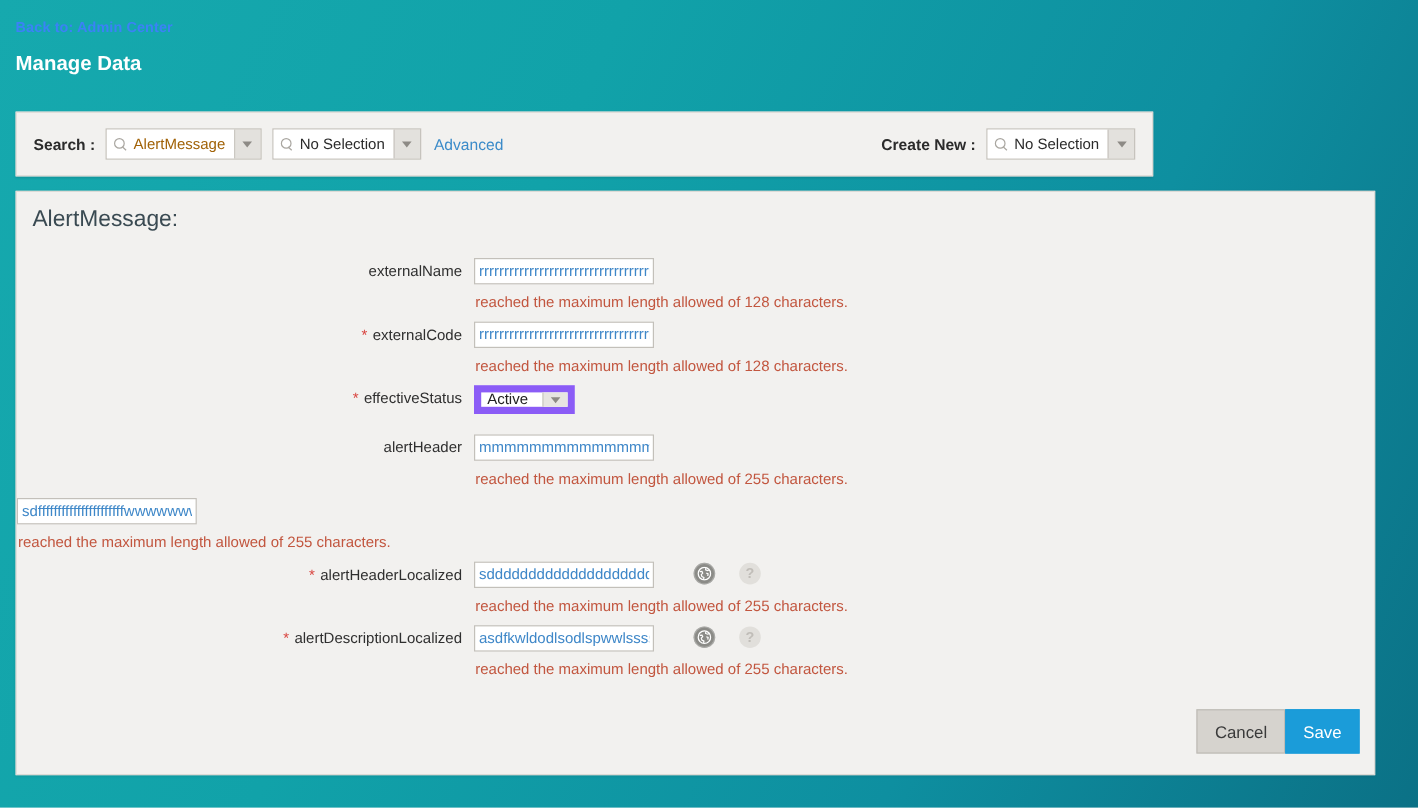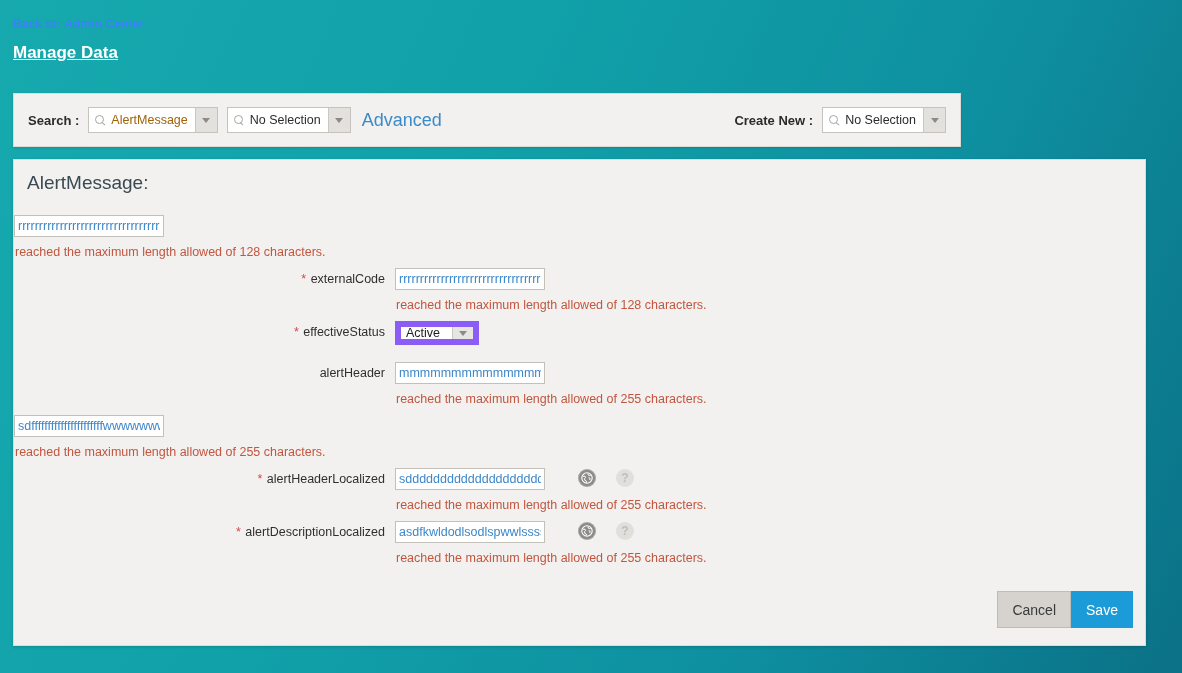--- a/index.html
+++ b/index.html
@@ -26,21 +26,20 @@
     color: #3b82f6;
     letter-spacing: .1px;
     display: inline-block;
     cursor: pointer;
   }
   .page-title {
     margin-top: 11px;
     font-size: 17px;
     font-weight: bold;
     color: #ffffff;
-    text-decoration: underline;
   }
 
   
   .searchbar {
     position: absolute;
     left: 13px; top: 93px;
     width: 948px; height: 54px;
     background: #f2f1ef;
     border: 1px solid #dcdad5;
     display: flex;
@@ -108,21 +107,21 @@
   .mag::after {
     content: "";
     position: absolute;
     left: 6.6px; top: 7px;
     width: 4.4px; height: 1.4px;
     background: #a9a6a0;
     transform: rotate(42deg);
     transform-origin: left center;
   }
   .advanced {
-    font-size: 18px;
+    font-size: 13px;
     color: #3b8bc9;
     cursor: pointer;
     margin-left: 2px;
   }
   .spacer { flex: 1 1 auto; }
   .combo.create { margin-right: 0; min-width: 0; }
   .combo.create .field { min-width: 93px; }
   .combo.create .field .txt { color: #2b2b2b; }
   .combo.search2 .field .txt { color: #2b2b2b; }
 
@@ -314,20 +313,21 @@
       <span class="tri"></span>
     </div>
   </div>
 </div>
 
 <div class="panel">
   <div class="panel-title">AlertMessage:</div>
 
   <div class="form" id="form-rows">
       <div class="row">
+        <div class="label"><span>externalName</span></div>
         <div class="control">
           <div style="display: flex; align-items: flex-start;">
             <input class="txtinput" type="text" value="rrrrrrrrrrrrrrrrrrrrrrrrrrrrrrrrrrrr" style="">
           </div>
           <div class="errmsg">reached the maximum length allowed of 128 characters.</div>
         </div>
       </div>
       <div class="row-gap-sm"></div>
       <div class="row">
         <div class="label"><span class="req">*</span> <span>externalCode</span></div>

